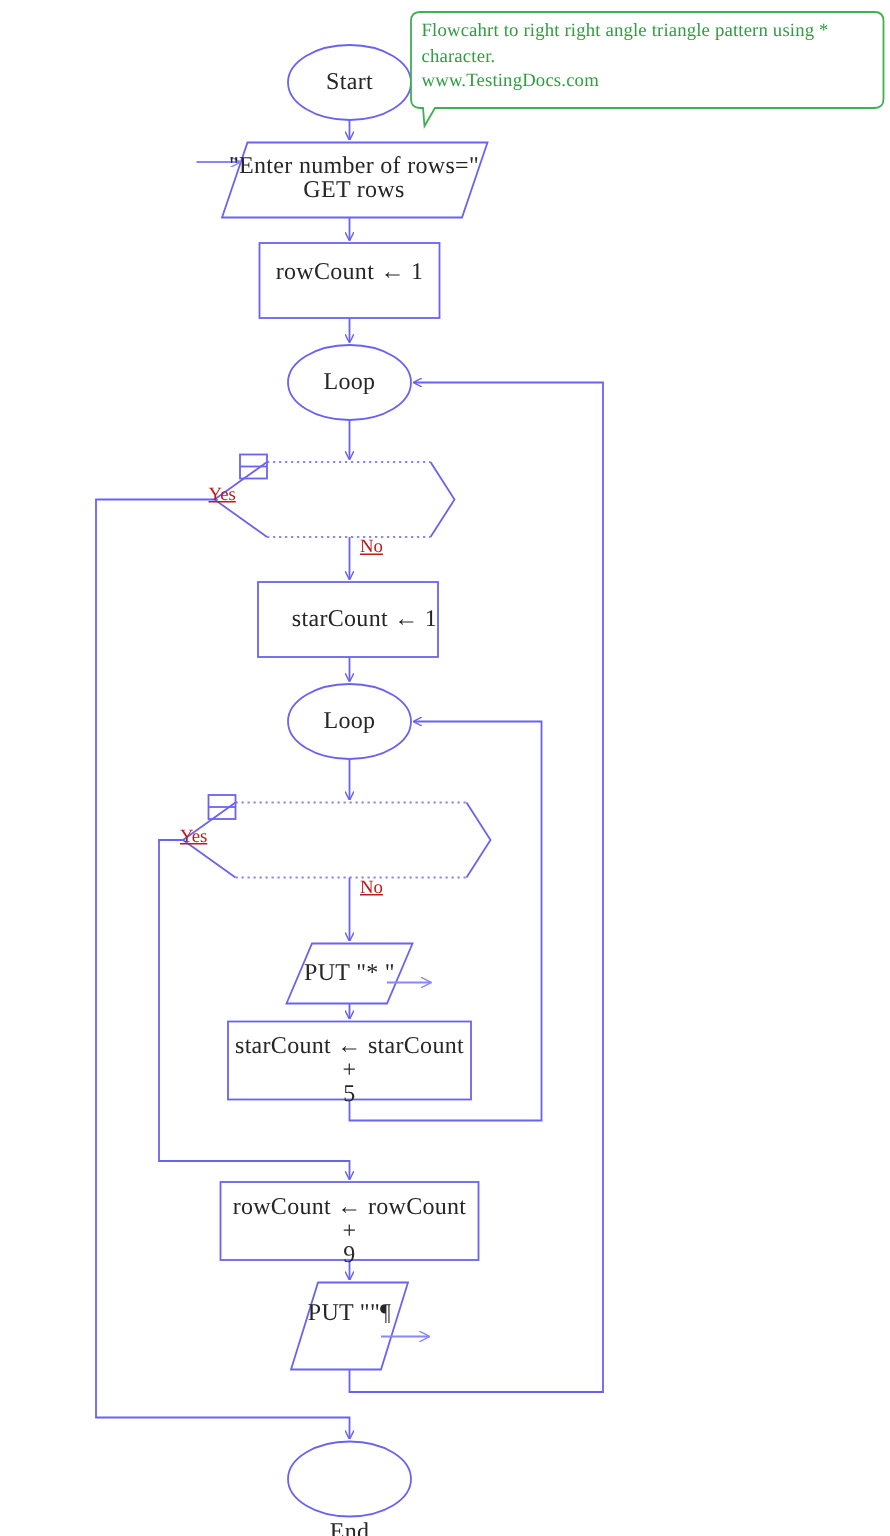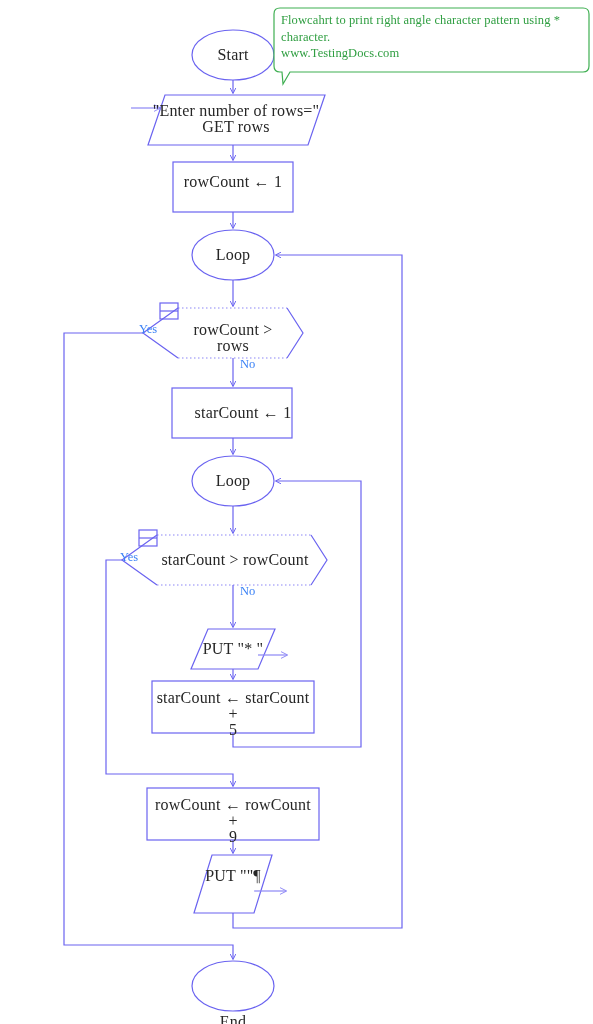--- a/index.html
+++ b/index.html
@@ -30,24 +30,25 @@
     color: #262626;
     font-family: "Liberation Serif", serif;
     font-size: 16px;
     line-height: 16px;
     letter-spacing: 0.2px;
     pointer-events: none;
     white-space: pre-line;
   }
   .branch-label {
     position: absolute;
-    color: #3b82f6;
+    color: #b91c1c;
     font-family: "Liberation Serif", serif;
     font-size: 12.5px;
     line-height: 14px;
+    text-decoration: underline;
   }
   .comment-text {
     position: absolute;
     color: #2f9e41;
     font-family: "Liberation Serif", serif;
     font-size: 12.5px;
     line-height: 16.5px;
     white-space: pre-line;
     letter-spacing: 0.1px;
   }
@@ -144,28 +145,25 @@
 
   <div class="node-label" style="left:193px; top:47px; width:80px;">Start</div>
 
   <div class="node-label" style="left:152px; top:103px; width:168px;">"Enter number of rows="
 GET rows</div>
 
   <div class="node-label" style="left:173px; top:174px; width:120px;">rowCount ← 1</div>
 
   <div class="node-label" style="left:193px; top:247px; width:80px;">Loop</div>
 
-  <div class="node-label" style="left:173px; top:322px; width:120px;">rowCount &gt;
-rows</div>
 
   <div class="node-label" style="left:172px; top:405px; width:142px;">starCount ← 1</div>
 
   <div class="node-label" style="left:193px; top:473px; width:80px;">Loop</div>
 
-  <div class="node-label" style="left:159px; top:552px; width:152px;">starCount &gt; rowCount</div>
 
   <div class="node-label" style="left:193px; top:641px; width:80px;">PUT "* "</div>
 
   <div class="node-label" style="left:154px; top:690px; width:158px;">starCount ← starCount +
 5</div>
 
   <div class="node-label" style="left:149px; top:797px; width:168px;">rowCount  ← rowCount  +
 9</div>
 
   <div class="node-label" style="left:193px; top:868px; width:80px;">PUT ""¶</div>
@@ -173,16 +171,16 @@
   <div class="node-label" style="left:193px; top:978px; width:80px;margin-top:36px;">End</div>
 
   <div class="branch-label" style="left:139px; top:322px;">Yes</div>
 
   <div class="branch-label" style="left:240px; top:357px;">No</div>
 
   <div class="branch-label" style="left:120px; top:550px;">Yes</div>
 
   <div class="branch-label" style="left:240px; top:584px;">No</div>
 
-  <div class="comment-text" style="left:281px; top:12px; width:300px;">Flowcahrt to print right angle character pattern using * character.
+  <div class="comment-text" style="left:281px; top:12px; width:300px;">Flowcahrt to right right angle triangle pattern using * character.
 www.TestingDocs.com</div>
 
 </div>
 
 </body></html>

